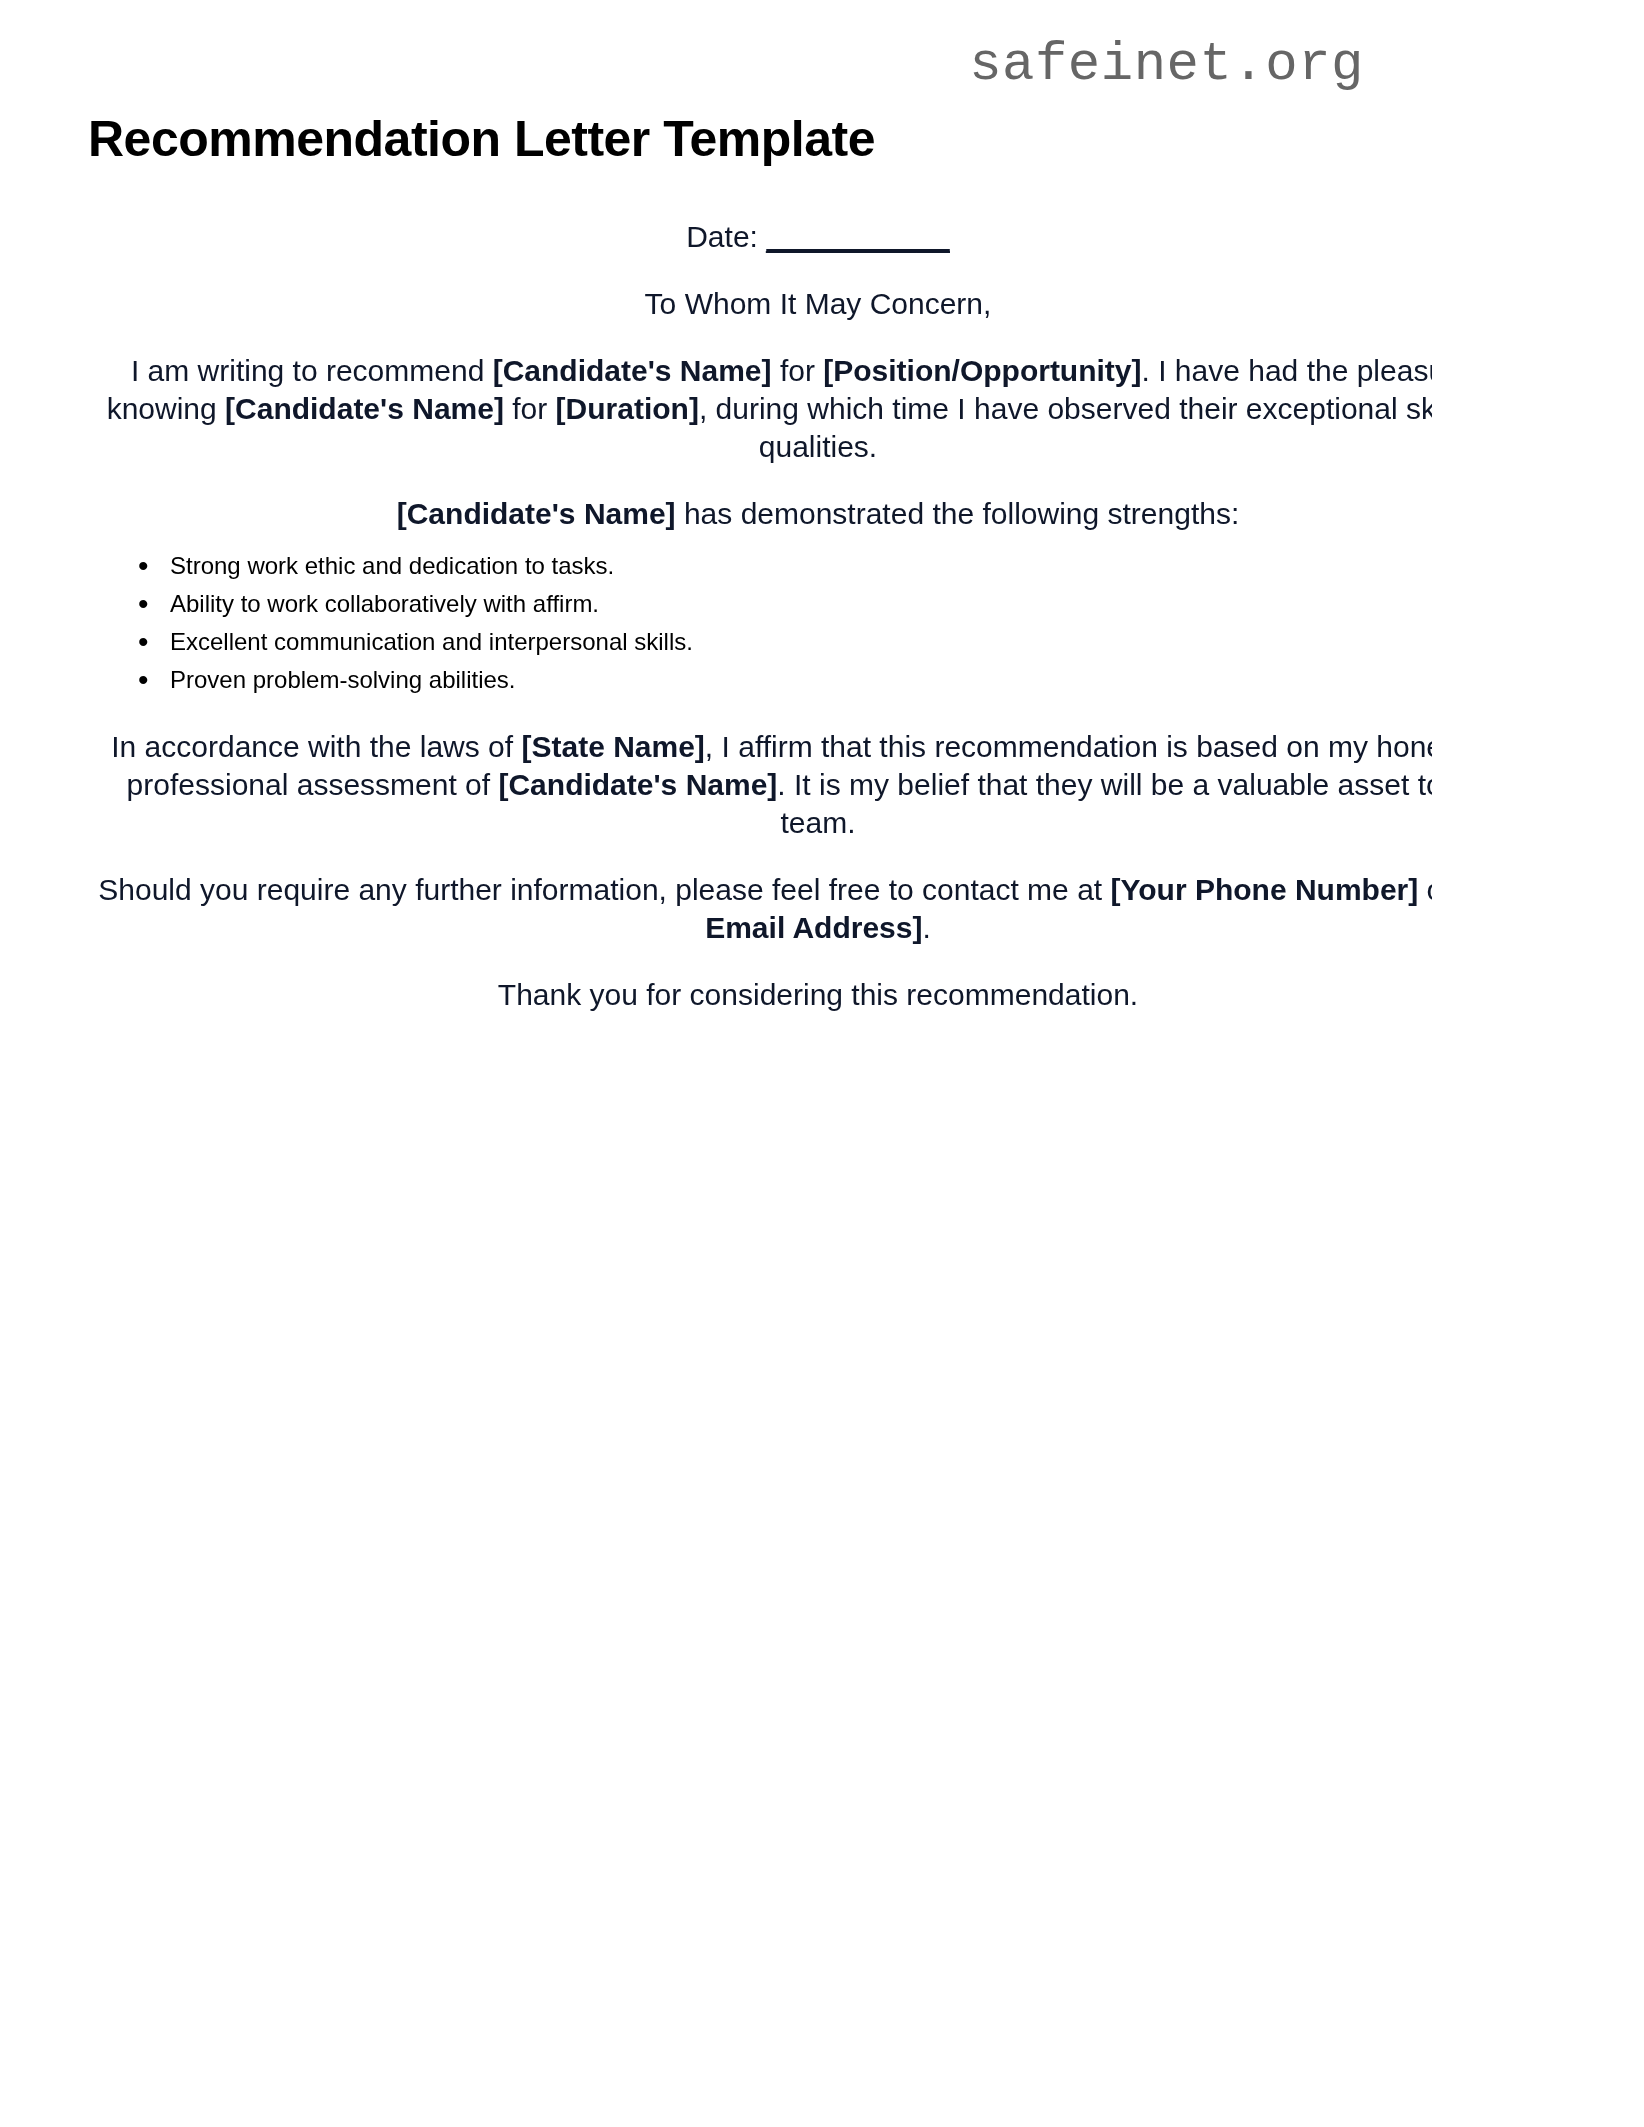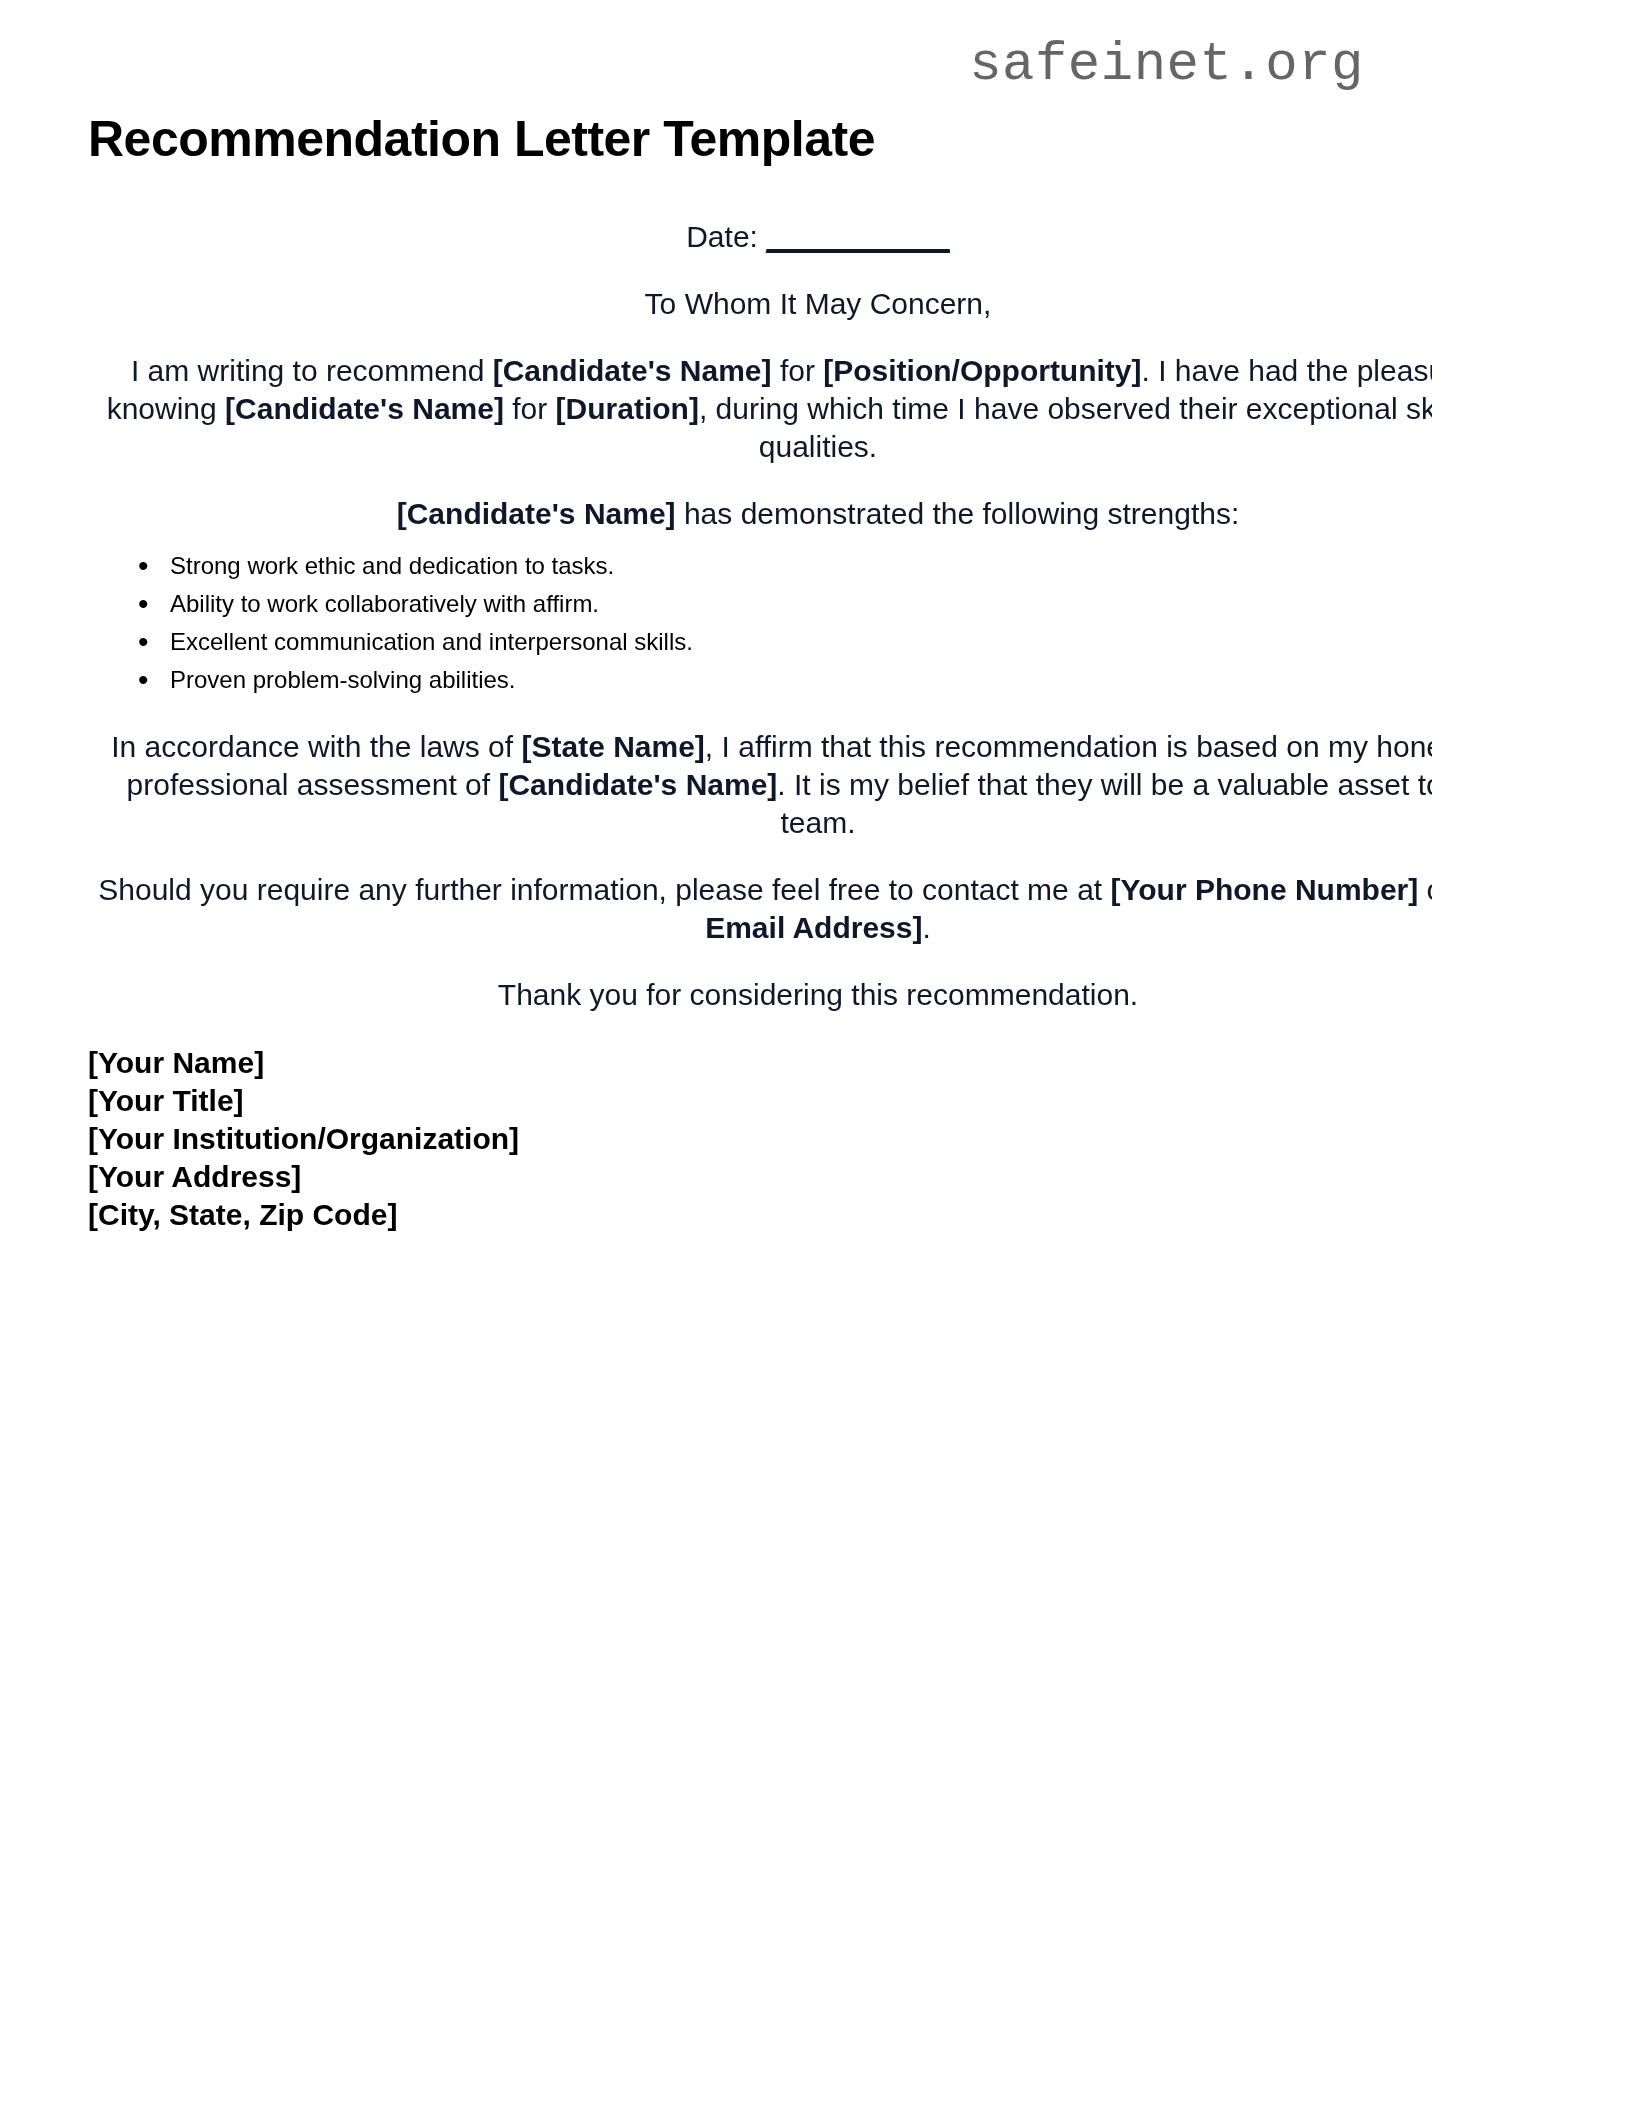--- a/index.html
+++ b/index.html
@@ -124,22 +124,15 @@
       <li><span>Proven problem-solving abilities.</span></li>
     </ul>
 
     <p class="para"><span>In accordance with the laws of </span><b>[State Name]</b><span>, I affirm that this recommendation is based on my honest and professional assessment of </span><b>[Candidate's Name]</b><span>. It is my belief that they will be a valuable asset to your team.</span></p>
 
     <p class="para"><span>Should you require any further information, please feel free to contact me at </span><b>[Your Phone Number]</b><span> or </span><b>[Your Email Address]</b><span>.</span></p>
 
     <p class="para">Thank you for considering this recommendation.</p>
 
 
-    <div class="signature-block">
-      <div>[Your Name]</div>
-      <div>[Your Title]</div>
-      <div>[Your Institution/Organization]</div>
-      <div>[Your Address]</div>
-      <div>[City, State, Zip Code]</div>
-    </div>
 
   </div>
 </div>
 
 </body></html>

